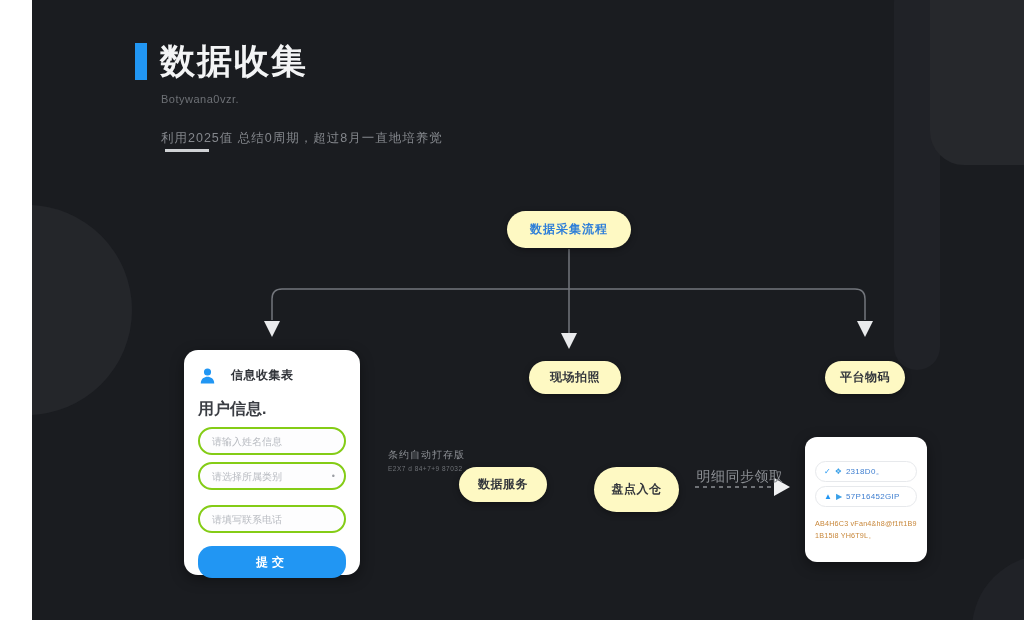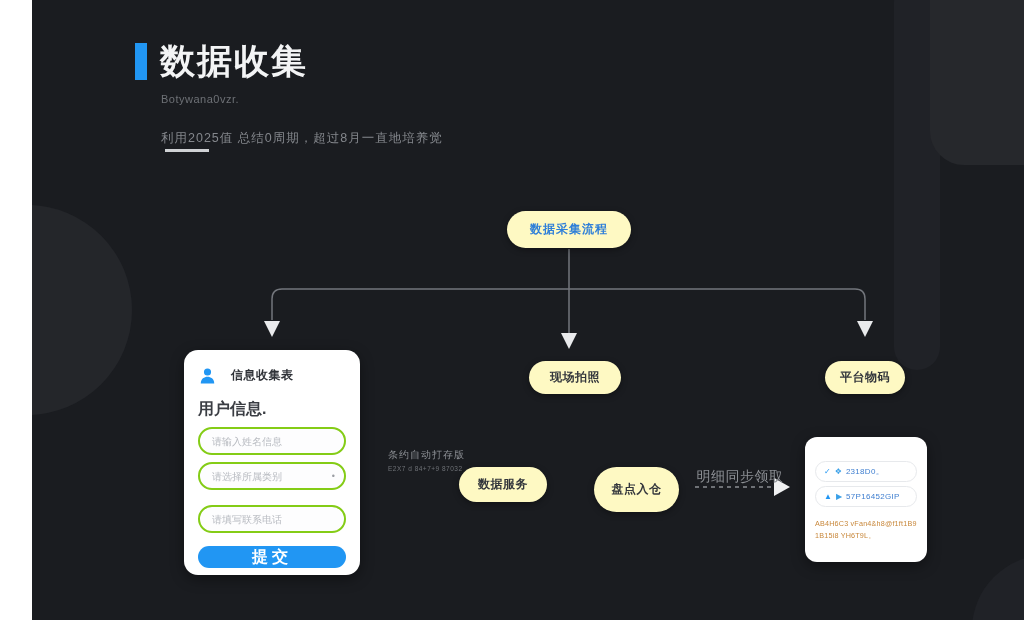--- a/index.html
+++ b/index.html
@@ -38,21 +38,21 @@
   .form-card { position:absolute; left:152px; top:350px; width:176px; height:225px; background:#ffffff; border-radius:14px; z-index:2; box-shadow:0 4px 14px rgba(0,0,0,0.4); padding:14px; }
   .form-head { display:flex; align-items:center; gap:14px; margin-top:2px; }
   .person-icon { width:19px; height:19px; flex:0 0 auto; }
   .form-title { font-size:12px; font-weight:bold; color:#2e3137; letter-spacing:0.5px; }
   .section-label { margin-top:14px; font-size:16px; font-weight:bold; color:#3a3d43; }
   .field { display:block; width:148px; height:28px; margin-top:7px; border:2px solid #84cc16; border-radius:14px; padding:0 12px; font-size:10px; color:#55585e; background:#fdfdfe; outline:none; font-family:inherit; }
   .field::placeholder { color:#b8bbc1; }
   .field-wrap { position:relative; }
   .field-caret { position:absolute; right:11px; top:50%; transform:translateY(-50%); font-size:9px; color:#9a9da3; }
   .field-gap { margin-top:15px; }
-  .submit-btn { display:block; width:148px; height:22px; margin-top:13px; border:none; border-radius:14px; background:#2196f3; color:#ffffff; font-size:16px; font-weight:bold; letter-spacing:4px; cursor:pointer; font-family:inherit; }
+  .submit-btn { display:block; width:148px; height:32px; margin-top:13px; border:none; border-radius:14px; background:#2196f3; color:#ffffff; font-size:12px; font-weight:bold; letter-spacing:4px; cursor:pointer; font-family:inherit; }
 
   
   .side-note { position:absolute; left:356px; top:448px; z-index:2; }
   .side-note .l1 { font-size:10px; color:#8c8f94; letter-spacing:1px; }
   .side-note .l2 { font-size:6.5px; color:#6e7176; margin-top:3px; letter-spacing:0.5px; }
   .dashed-label { position:absolute; left:658px; top:468px; width:100px; text-align:center; font-size:14px; color:#8c8f94; z-index:2; letter-spacing:0.5px; }
 
   
   .result-card { position:absolute; left:773px; top:437px; width:122px; height:125px; background:#ffffff; border-radius:12px; z-index:2; box-shadow:0 4px 14px rgba(0,0,0,0.4); padding:10px; }
   .opt-row { display:flex; align-items:center; gap:4px; width:102px; height:21px; border:1px solid #e7e9ec; border-radius:11px; padding:0 8px; margin-top:4px; }

